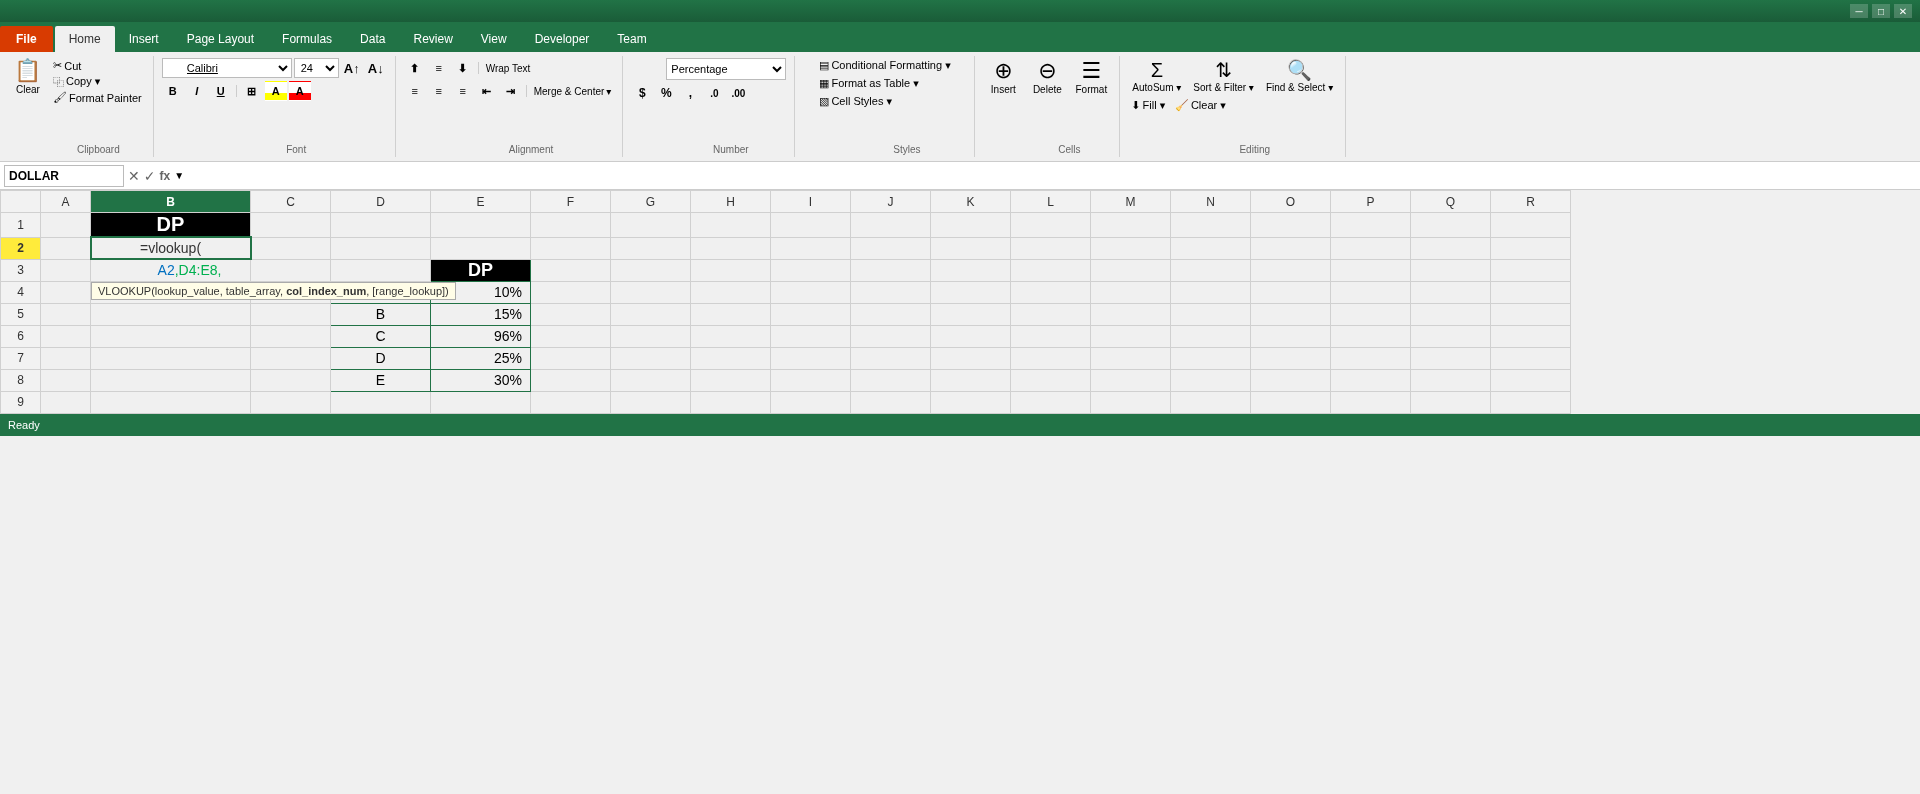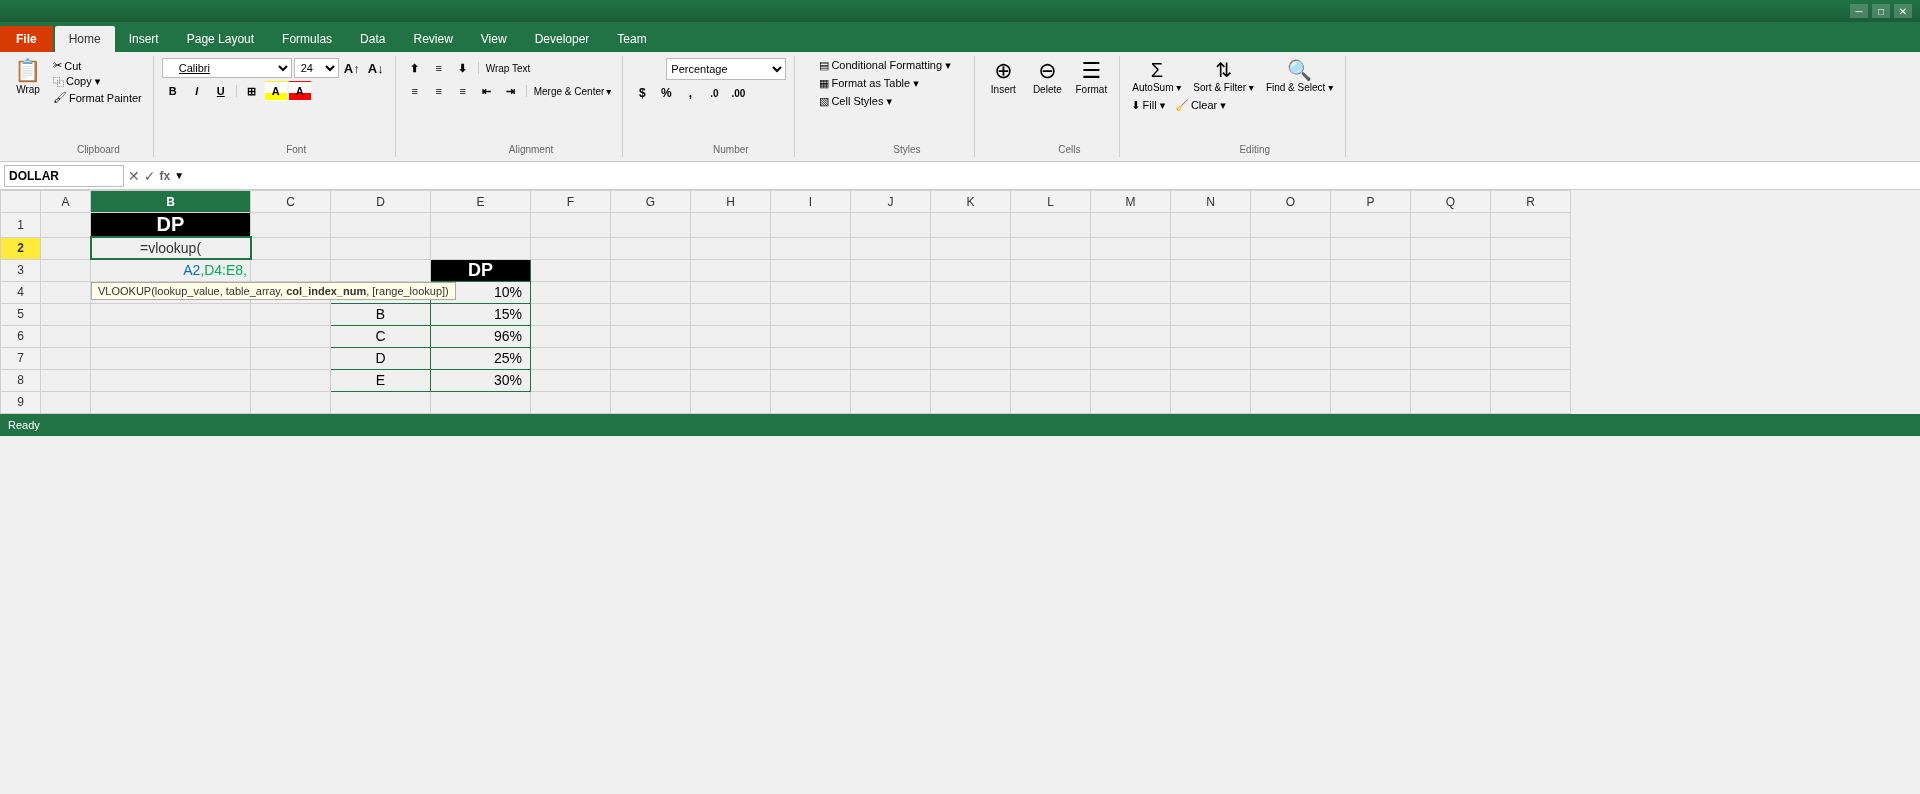--- a/index.html
+++ b/index.html
@@ -95,21 +95,21 @@
       font-size: 11px;
       gap: 2px;
     }
     .font-row { display: flex; align-items: center; gap: 2px; }
     .font-select {
       width: 130px;
       height: 20px;
       font-size: 11px;
       border: 1px solid #bbb;
       background: white;
-      padding: 0 12px;
+      padding: 0 20px;
       text-decoration: underline;
     }
     .size-select {
       width: 45px;
       height: 20px;
       font-size: 11px;
       border: 1px solid #bbb;
       background: white;
       padding: 0 2px;
     }
@@ -303,21 +303,21 @@
   <div class="tab">Team</div>
 </div>
 
 <div class="ribbon">
 
   <div class="ribbon-group">
     <div class="ribbon-group-content">
       <div class="clipboard-group">
         <div class="ribbon-btn">
           <div class="icon">📋</div>
-          <div class="label">Wrap</div>
+          <div class="label">Clear</div>
         </div>
         <div class="small-btns">
           <div class="ribbon-btn-small">
             <span>✂</span>
             <span>Cut</span>
           </div>
           <div class="ribbon-btn-small">
             <span>⿻</span>
             <span>Copy ▾</span>
           </div>
@@ -567,21 +567,21 @@
           <td class="cell"></td>
           <td class="cell"></td>
           <td class="cell"></td>
           <td class="cell"></td>
           <td class="cell"></td>
         </tr>
 
         <tr>
           <td class="row-header">3</td>
           <td class="cell"></td>
-          <td class="cell" style="text-align:right; background:#f0f0f0; position:relative;padding-left:41px;">
+          <td class="cell" style="text-align:center; background:#f0f0f0; position:relative;padding-left:41px;">
             <span style="color:#0070c0; font-size:14px;">A2</span><span style="color:#00b050; font-size:14px;">,D4:E8,</span>
             
             <div class="lookup-tooltip">
               VLOOKUP(lookup_value, table_array, <span class="bold">col_index_num</span>, [range_lookup])
             </div>
           </td>
           <td class="cell"></td>
           <td class="cell"></td>
           <td class="cell table-header-de" style="background:black; color:white; font-size:18px; font-weight:bold; text-align:center;">DP</td>
           <td class="cell"></td>

